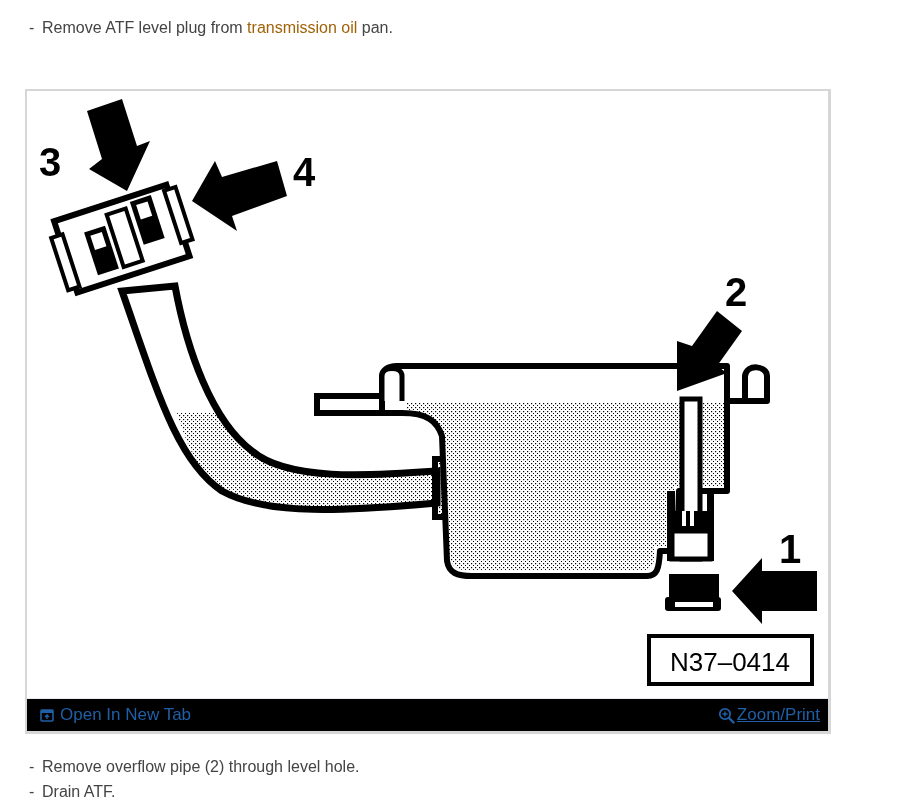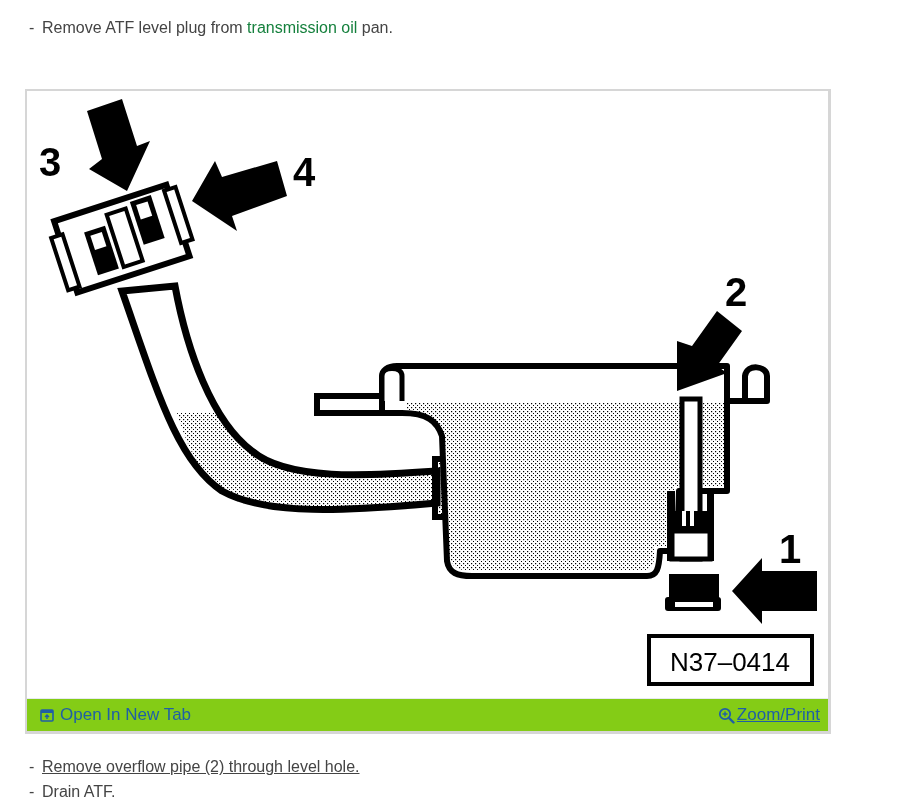--- a/index.html
+++ b/index.html
@@ -14,21 +14,21 @@
   }
   .step {
     position: absolute;
     left: 29px;
     font-size: 16px;
     line-height: 20px;
     color: #444444;
     white-space: nowrap;
   }
   .step .dash { display: inline-block; width: 13px; }
-  .link { color: #15803d; text-decoration: none; cursor: pointer; }
+  .link { color: #a16207; text-decoration: none; cursor: pointer; }
 
   .figure {
     position: absolute;
     left: 25px;
     top: 89px;
     width: 801px;
     height: 640px;
     border: 2px solid #d6d6d6;
     border-right-width: 3px;
     border-bottom-width: 3px;
@@ -42,21 +42,21 @@
     height: 607px;
     background: #fff;
     overflow: hidden;
   }
   .figure-footer {
     position: absolute;
     left: 0;
     top: 607px;
     width: 801px;
     height: 33px;
-    background: #84cc16;
+    background: #000000;
     border-top: 1px solid #e6eaf0;
     box-sizing: border-box;
   }
   .footer-btn {
     position: absolute;
     top: 6px;
     font-size: 17px;
     line-height: 20px;
     color: #1f5fa6;
     cursor: pointer;
@@ -153,18 +153,18 @@
       <svg width="17" height="17" viewBox="0 0 17 17">
         <circle cx="7" cy="7" r="5.2" fill="none" stroke="#1f5fa6" stroke-width="1.8"></circle>
         <path d="M7 4.5 L7 9.5 M4.5 7 L9.5 7" stroke="#1f5fa6" stroke-width="1.4"></path>
         <path d="M11 11 L15.5 15.5" stroke="#1f5fa6" stroke-width="2.4" stroke-linecap="round"></path>
       </svg>
       <span>Zoom/Print</span>
     </div>
   </div>
 </div>
 
-<div class="step" style="top:757px;text-decoration:underline;">
+<div class="step" style="top:757px;">
   <span class="dash">-</span><span>Remove overflow pipe (2) through level hole.</span>
 </div>
 <div class="step" style="top:782px;">
   <span class="dash">-</span><span>Drain ATF.</span>
 </div>
 
 </body></html>

